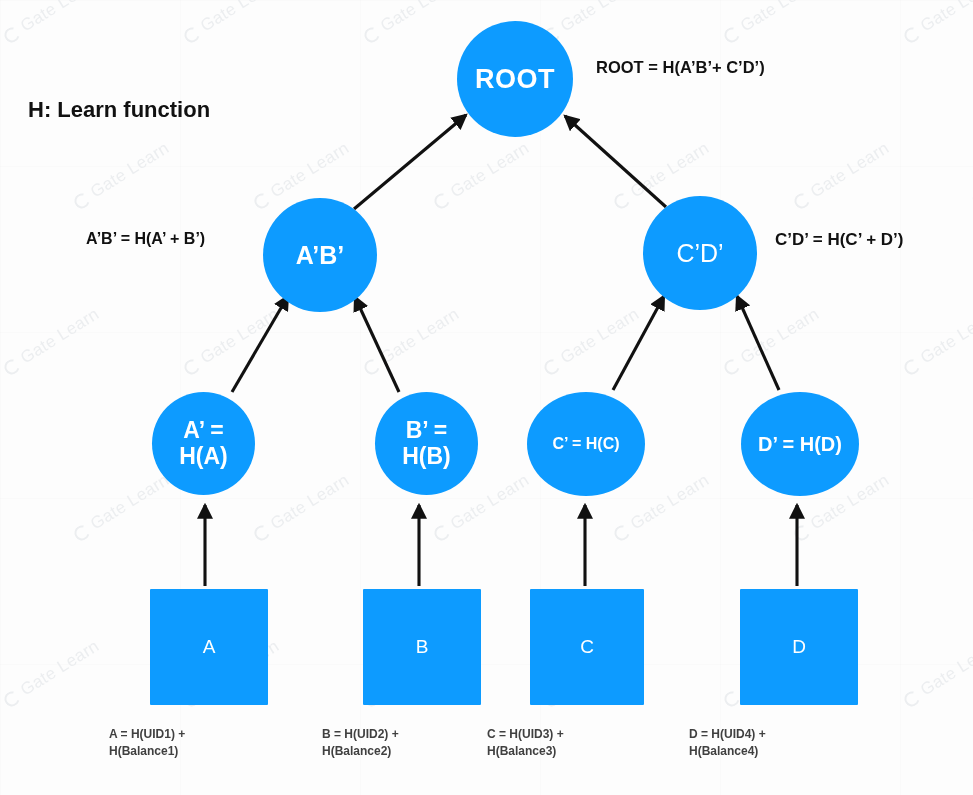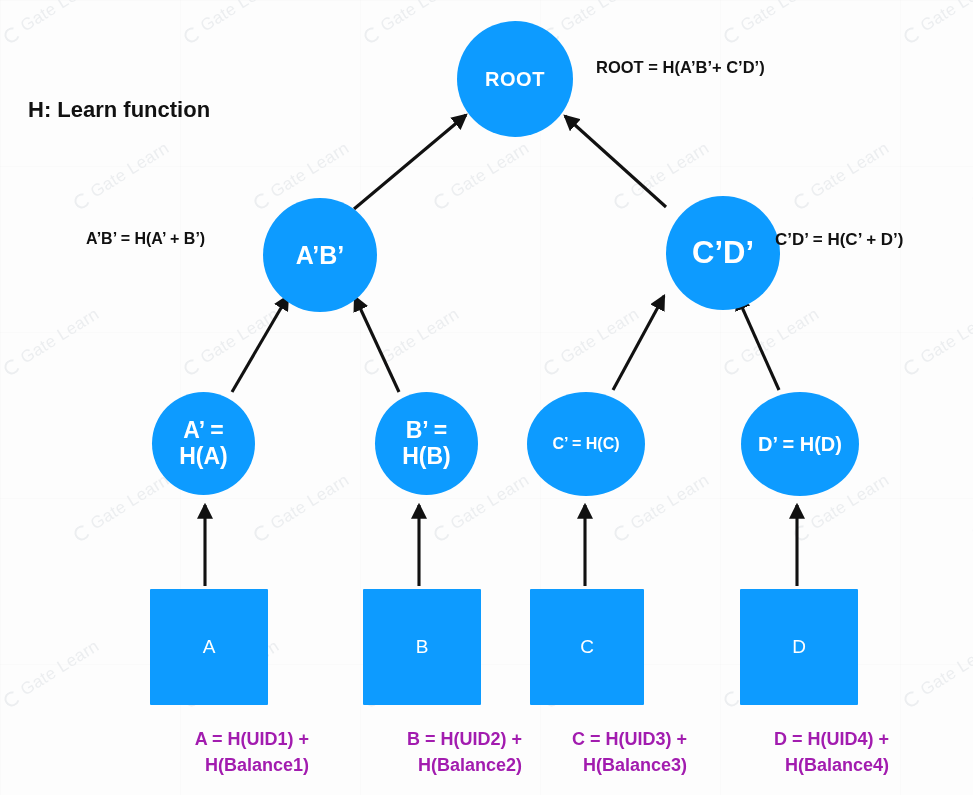--- a/index.html
+++ b/index.html
@@ -75,23 +75,23 @@
     align-items: center;
     justify-content: center;
     text-align: center;
     box-sizing: border-box;
     line-height: 1.12;
     white-space: pre-line;
   }
   .node.circle { border-radius: 50%; }
   .node.square { border-radius: 1px; }
 
-  .n-root   { left:457px; top:21px;  width:116px; height:116px; font-size:20px; font-weight:700; letter-spacing:.5px; }
+  .n-root   { left:457px; top:21px;  width:116px; height:116px; font-size:27px; font-weight:700; letter-spacing:.5px; }
   .n-ab     { left:263px; top:198px; width:114px; height:114px; font-size:25px; font-weight:600; }
-  .n-cd     { left:666px; top:196px; width:114px; height:114px; font-size:31px; font-weight:700; }
+  .n-cd     { left:643px; top:196px; width:114px; height:114px; font-size:25px; font-weight:400; }
   .n-a1     { left:152px; top:392px; width:103px; height:103px; font-size:23px; font-weight:600; }
   .n-b1     { left:375px; top:392px; width:103px; height:103px; font-size:23px; font-weight:600; }
   .n-c1     { left:527px; top:392px; width:118px; height:104px; font-size:16px; font-weight:600; border-radius:50%; }
   .n-d1     { left:741px; top:392px; width:118px; height:104px; font-size:20px; font-weight:600; border-radius:50%; }
 
   .n-sqA    { left:150px; top:589px; width:118px; height:116px; font-size:19px; font-weight:500; }
   .n-sqB    { left:363px; top:589px; width:118px; height:116px; font-size:19px; font-weight:500; }
   .n-sqC    { left:530px; top:589px; width:114px; height:116px; font-size:19px; font-weight:500; }
   .n-sqD    { left:740px; top:589px; width:118px; height:116px; font-size:19px; font-weight:500; }
 
@@ -105,25 +105,25 @@
     text-align: center;
   }
   .l-legend  { left:28px;  top:97px;  font-size:22px; text-align:left; }
   .l-root    { left:596px; top:58px;  font-size:16.5px; text-align:left; }
   .l-ab      { left:86px;  top:230px; font-size:16px; text-align:right; }
   .l-cd      { left:775px; top:230px; font-size:17px; text-align:left; }
 
   .cap {
     position: absolute;
     z-index: 3;
-    color: #a21caf;
+    color: #404040;
     font-weight: 700;
-    font-size: 18px;
+    font-size: 12px;
     line-height: 1.45;
-    text-align: right;
+    text-align: left;
     white-space: pre-line;
     width: 200px;
   }
   .cap-a { left:109px; top:726px; }
   .cap-b { left:322px; top:726px; }
   .cap-c { left:487px; top:726px; }
   .cap-d { left:689px; top:726px; }
 </style>
 </head>
 <body>

